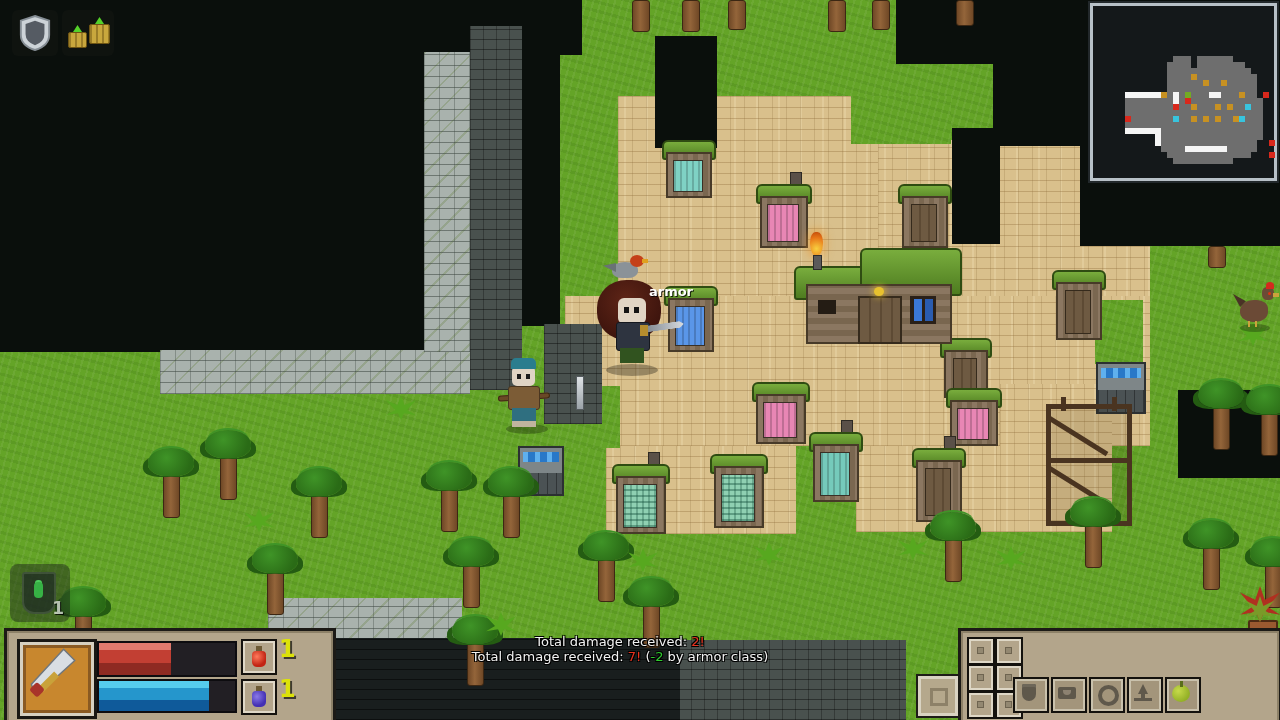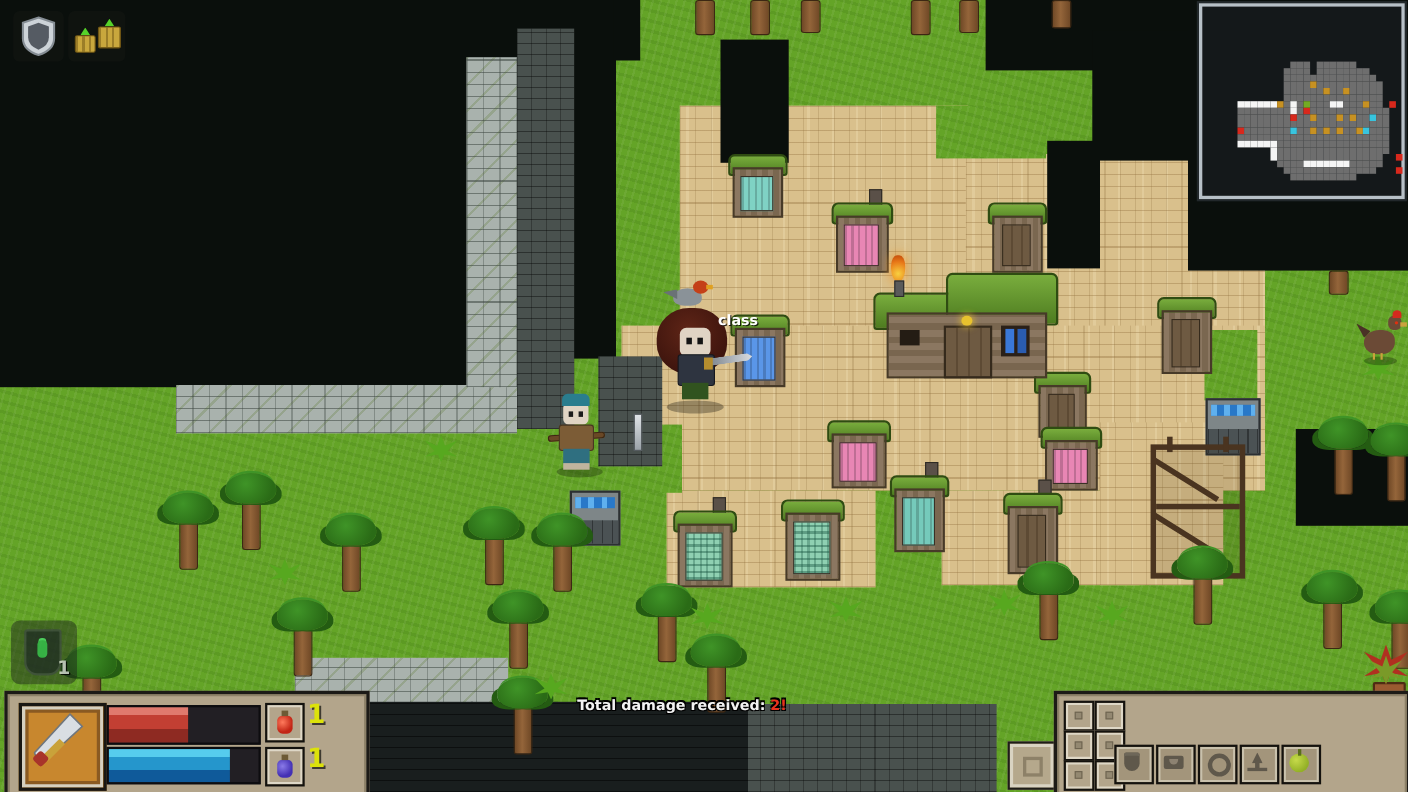--- a/index.html
+++ b/index.html
@@ -49,21 +49,21 @@
   .fill-mp{background:linear-gradient(180deg,#56ccee 0 25%,#2596cc 25% 62%,#0f5a9a 62%);}
   .pslot{position:absolute;width:32px;height:32px;background:#b3a58b;border:2px solid #14120e;
      box-shadow:inset 0 0 0 2px #ded7c6;}
   .pcount{position:absolute;color:#dce20a;font-weight:bold;font-size:24px;z-index:21;
      text-shadow:2px 2px 0 rgba(0,0,0,.65);}
   .potion{position:absolute;left:9px;top:10px;width:14px;height:16px;border-radius:4px 4px 5px 5px;}
   .potion:before{content:"";position:absolute;left:4px;top:-5px;width:6px;height:5px;background:#6d5a35;}
   .potion.red{background:radial-gradient(circle at 35% 35%,#ff7a5c,#c22414 65%);}
   .potion.blue{background:radial-gradient(circle at 35% 35%,#8a7ae8,#4330b4 65%);}
   .combat-log{position:absolute;left:380px;top:635px;width:480px;text-align:center;z-index:15;
-     font-size:13px;line-height:14.6px;font-weight:bold;color:#f2f2f2;
+     font-size:13px;line-height:14.6px;font-weight:normal;color:#f2f2f2;
      text-shadow:1px 1px 0 #000,-1px 1px 0 #000,1px -1px 0 #000,-1px -1px 0 #000;}
   .c-red{color:#e8321e;} .c-green{color:#2ecb2e;}
   .buffslot{position:absolute;background:rgba(16,20,17,.85);border-radius:6px;z-index:20;}
   .minimap{position:absolute;left:1090px;top:3px;width:187px;height:178px;background:#14181a;
      border:3px solid #b7c0c7;box-sizing:border-box;z-index:20;box-shadow:0 0 0 2px #22282b;}
   .mini-btn{position:absolute;left:916px;top:674px;width:40px;height:40px;background:#b5a88c;
      border:2px solid #1e1c18;box-shadow:inset 0 0 0 3px #d9d3c2;z-index:20;}
   .mini-btn .inner{position:absolute;left:12px;top:12px;width:12px;height:12px;border:3px solid #8d8168;}
   .qslot{position:absolute;width:24px;height:24px;background:#b3a58b;border:2px solid #14120e;
      box-shadow:inset 0 0 0 2px #ded7c6;}
@@ -265,21 +265,21 @@
       <div class="abs " style="left: 618px; top: 298px; width: 28px; height: 26px; background: rgb(224, 212, 196); border-radius: 6px;"></div>
       <div class="abs " style="left: 624px; top: 307px; width: 5px; height: 6px; background: rgb(20, 20, 20); box-shadow: rgb(20, 20, 20) 10px 0px 0px;"></div>
       <div class="abs " style="left: 616px; top: 322px; width: 32px; height: 27px; background: rgb(46, 52, 64); border-radius: 3px; border: 1px solid rgb(21, 24, 30);"></div>
       <div class="abs " style="left: 620px; top: 348px; width: 24px; height: 15px; background: rgb(49, 83, 31);"></div>
       <div class="abs " style="left: 646px; top: 323px; width: 38px; height: 7px; background: linear-gradient(90deg, rgb(128, 136, 144), rgb(216, 220, 224)); clip-path: polygon(0px 0px, 88% 0px, 100% 50%, 88% 100%, 0px 100%); transform: rotate(-8deg);"></div>
       <div class="abs " style="left: 640px; top: 325px; width: 8px; height: 11px; background: rgb(181, 141, 46);"></div>
       <div class="abs " style="left: 612px; top: 262px; width: 26px; height: 16px; background: rgb(138, 146, 152); border-radius: 50% 50% 40% 40%;"></div>
       <div class="abs " style="left: 603px; top: 263px; width: 13px; height: 9px; background: rgb(106, 114, 118); clip-path: polygon(0px 30%, 100% 0px, 100% 100%);"></div>
       <div class="abs " style="left: 630px; top: 255px; width: 14px; height: 12px; background: rgb(196, 64, 24); border-radius: 50%;"></div>
       <div class="abs " style="left: 642px; top: 259px; width: 6px; height: 4px; background: rgb(224, 160, 32);"></div>
-      <div class="abs floatTxt" style="left: 636px; top: 284px; width: 70px; height: 16px; text-align: center;">class</div>
+      <div class="abs floatTxt" style="left: 636px; top: 284px; width: 70px; height: 16px; text-align: center;">armor</div>
     </div>
 
   <div class="buffslot" style="left:12px;top:10px;width:46px;height:46px;">
     <svg width="34" height="38" style="position:absolute;left:6px;top:4px;" viewBox="0 0 36 40">
       <path d="M18 2 L33 7 V22 Q33 33 18 38 Q3 33 3 22 V7 Z" fill="#cdd3d8" stroke="#858d94" stroke-width="2"></path>
       <path d="M18 7 L28 10.5 V21 Q28 29 18 33 Q8 29 8 21 V10.5 Z" fill="#555b63"></path>
     </svg>
   </div>
   <div class="buffslot" style="left:62px;top:10px;width:52px;height:46px;">
     <div class="stump" style="left:6px;top:22px;">
@@ -639,20 +639,21 @@
       </div>
     <span class="pcount" style="left:272px;top:4px;">1</span>
     <div class="pslot" style="left:234px;top:48px;">
         <div class="potion blue"></div>
       </div>
     <span class="pcount" style="left:272px;top:44px;">1</span>
   </div>
 
   <div class="combat-log" id="log">
       <div><span>Total damage received: </span><span class="c-red">2!</span></div>
+      <div><span>Total damage received: </span><span class="c-red">7!</span><span> (</span><span class="c-green">-2</span><span> by armor class)</span></div>
     </div>
 
   <div class="mini-btn">
       <div class="inner"></div>
     </div>
 
   <div class="panel" style="left:958px;top:628px;width:318px;height:92px;">
     <div id="quickslots">
         <div class="abs qslot" style="left: 6px; top: 6px; width: 24px; height: 24px;"></div>
         <div class="abs qslot" style="left: 34px; top: 6px; width: 24px; height: 24px;"></div>

